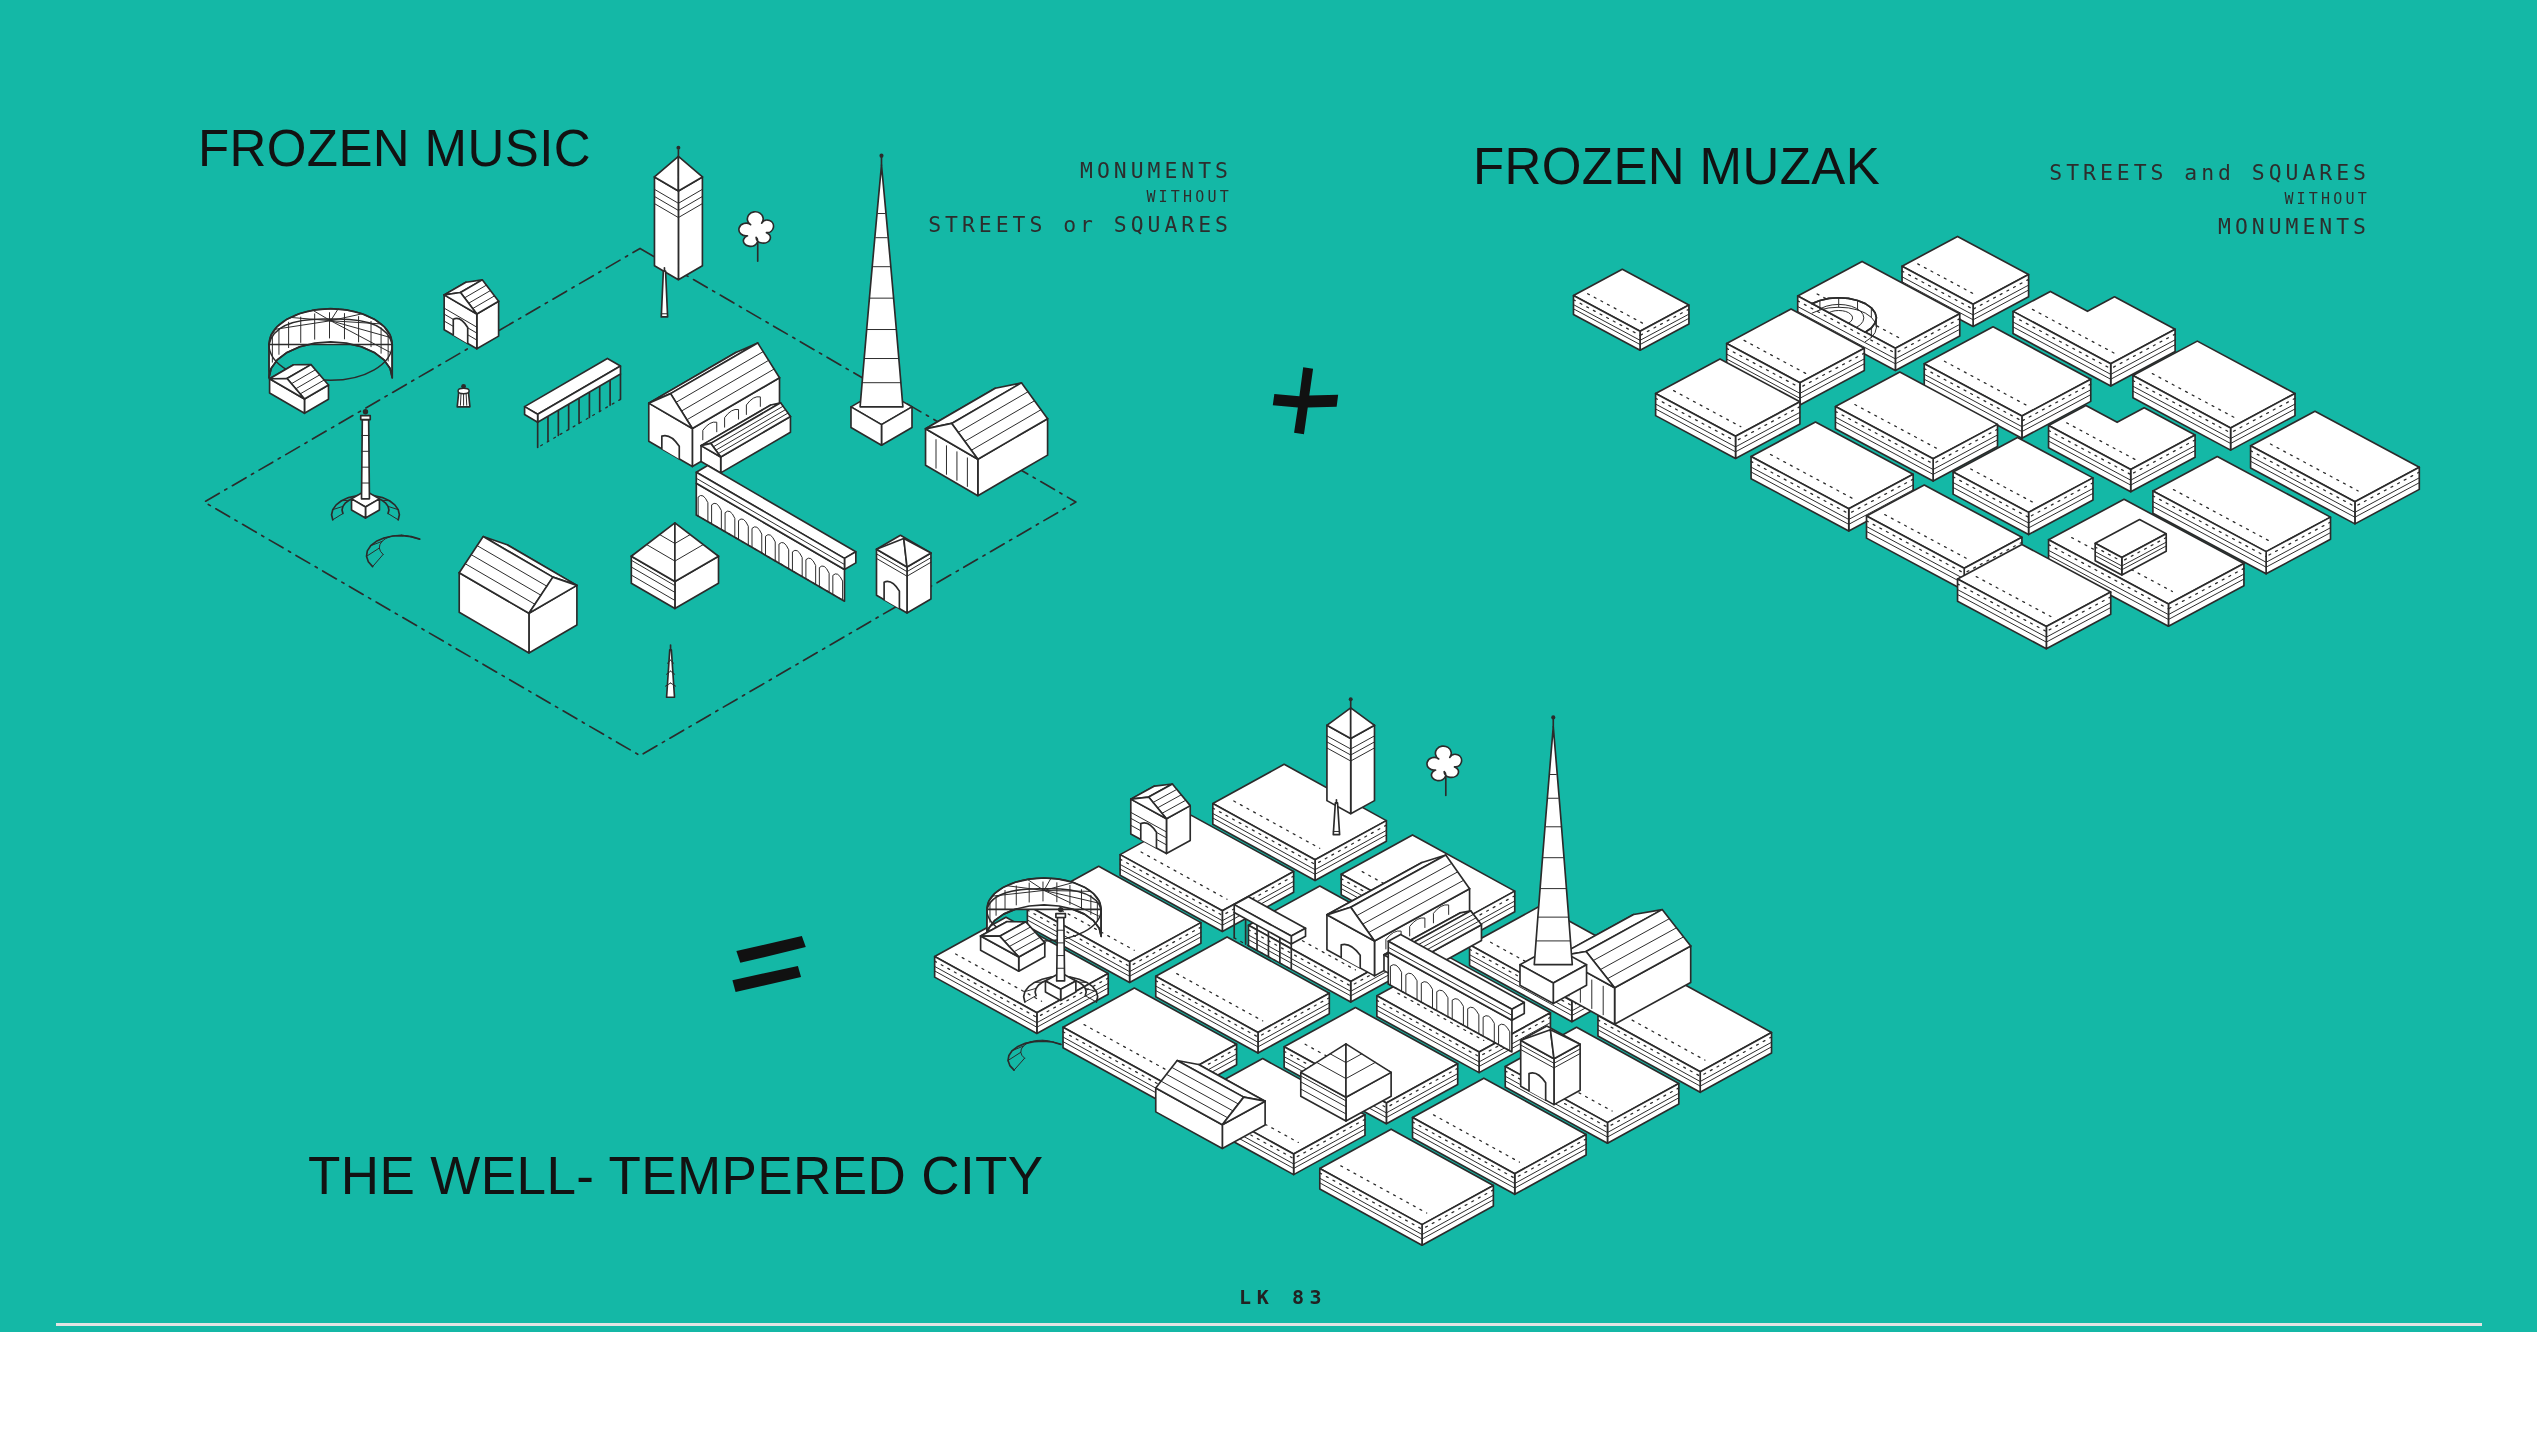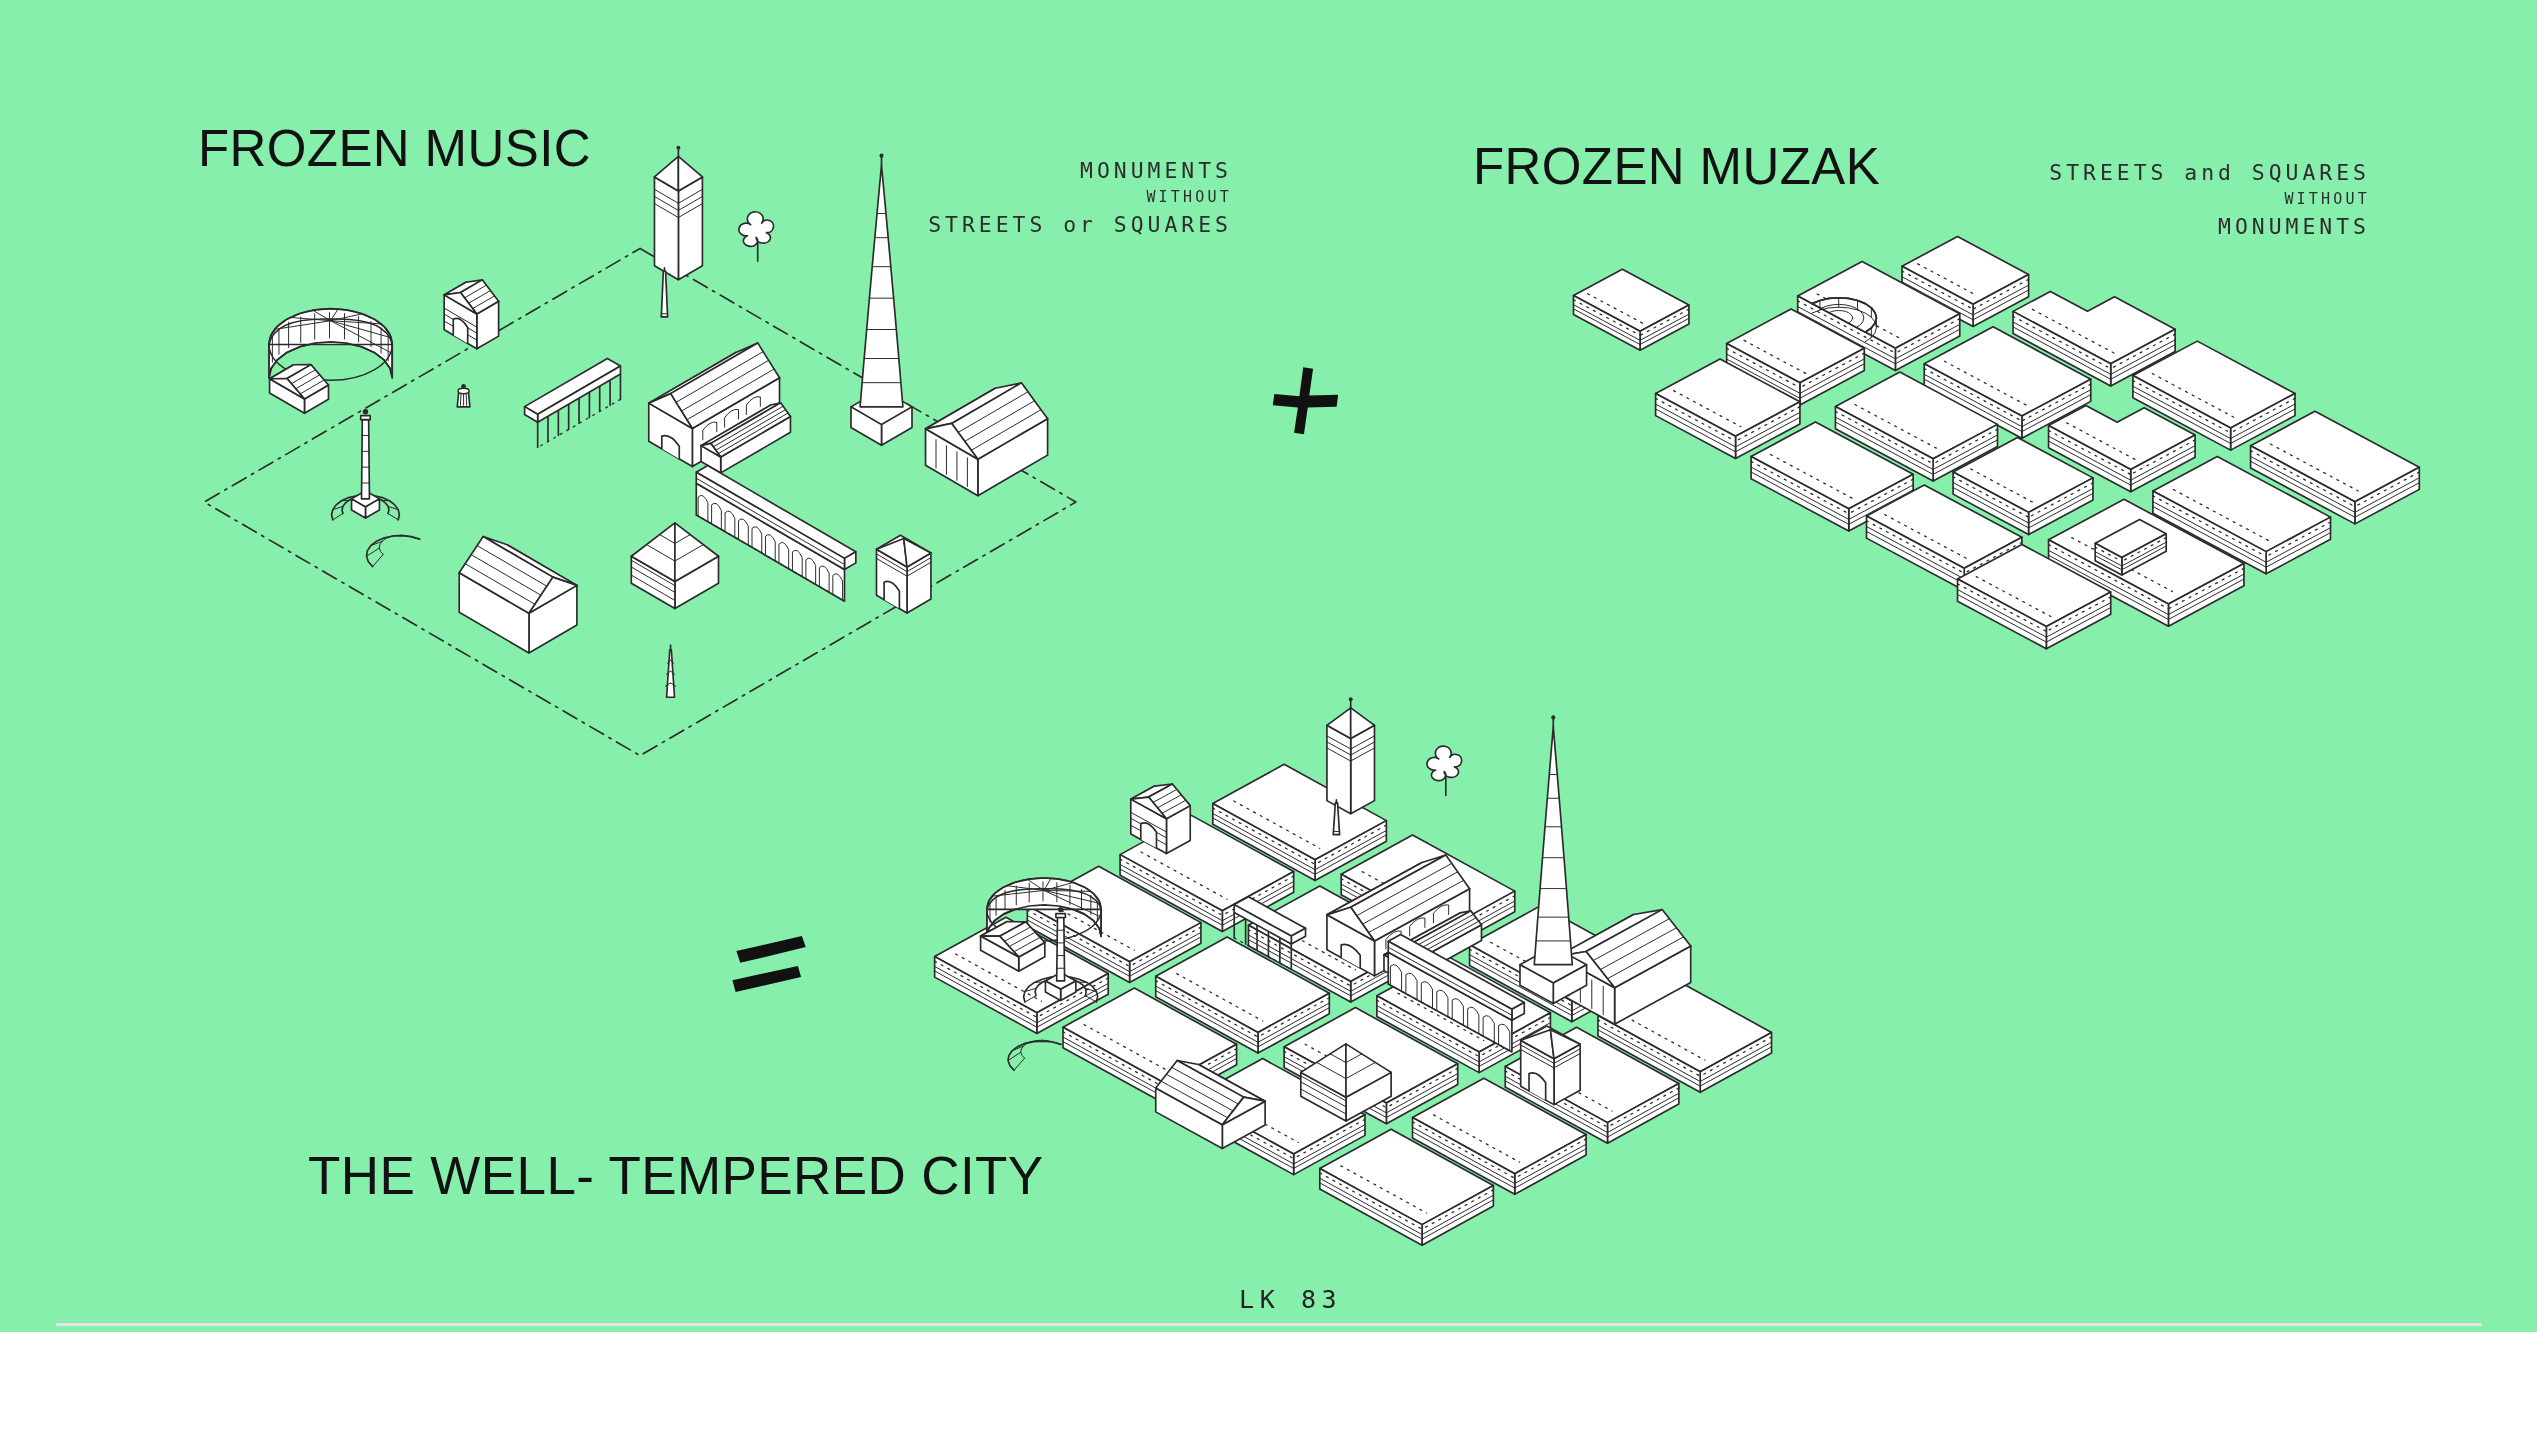--- a/index.html
+++ b/index.html
@@ -1,24 +1,24 @@
 <!DOCTYPE html>
 <html style="font-size:12.7px"><head>
 <meta charset="utf-8">
 <style>
   html,body{margin:0;padding:0;background:#fff;}
-  .page{position:relative;width:2538px;height:1332px;background:#86efac;overflow:hidden;
+  .page{position:relative;width:2538px;height:1332px;background:#14b8a6;overflow:hidden;
         font-family:"Liberation Sans",sans-serif;}
   .title{position:absolute;color:#121212;font-size:51px;letter-spacing:0.4px;white-space:nowrap;}
   #t-result{font-size:53px;}
   .annot{position:absolute;display:flex;flex-direction:column;align-items:flex-end;}
   .hand{font-family:"DejaVu Sans Mono",monospace;color:#2d2d2d;white-space:nowrap;}
   .hand.lg{font-size:21.4px;letter-spacing:4px;margin-top:5.6px;}
   .hand.sm{font-size:15px;letter-spacing:3.2px;margin-top:5.6px;}
-  .sig{position:absolute;font-size:25px;letter-spacing:5.6px;color:#222;}
+  .sig{position:absolute;font-size:20px;letter-spacing:5.6px;color:#222;font-weight:bold;}
   svg{position:absolute;overflow:visible;}
   .sk path{fill:none;stroke:#2b2b2b;stroke-width:2.1;stroke-linecap:round;stroke-linejoin:round;}
   .sk .f{fill:#ffffff;}
   .sk .fw{fill:#ffffff;}
   .sk .t{stroke-width:1.25;}
   .sk .dt{stroke-dasharray:2.5 7;stroke-width:1.6;}
   .sk .dash{stroke-dasharray:20 8 3 8;stroke-width:2.1;}
   .sk circle.dotf{fill:#2b2b2b;stroke:none;}
   .sk ellipse{fill:none;stroke:#2b2b2b;stroke-width:1.8;}
   .sk ellipse.f{fill:#ffffff;}

